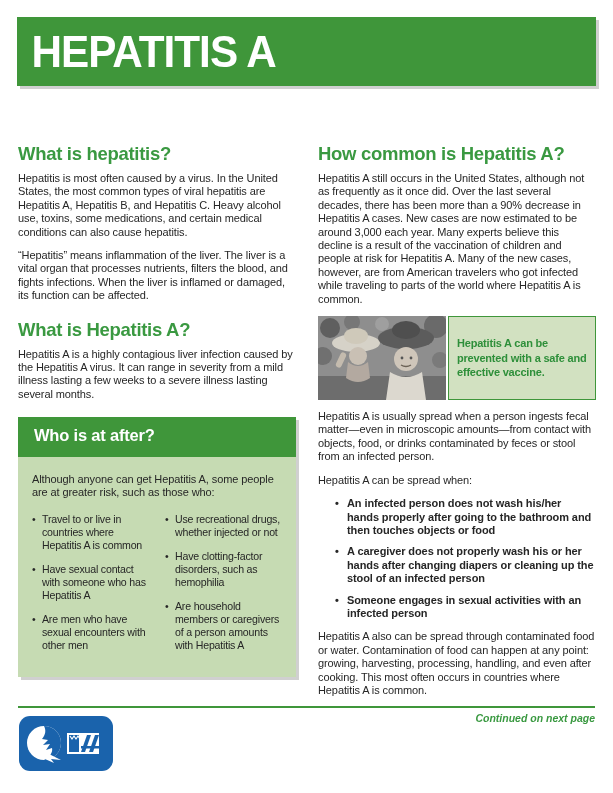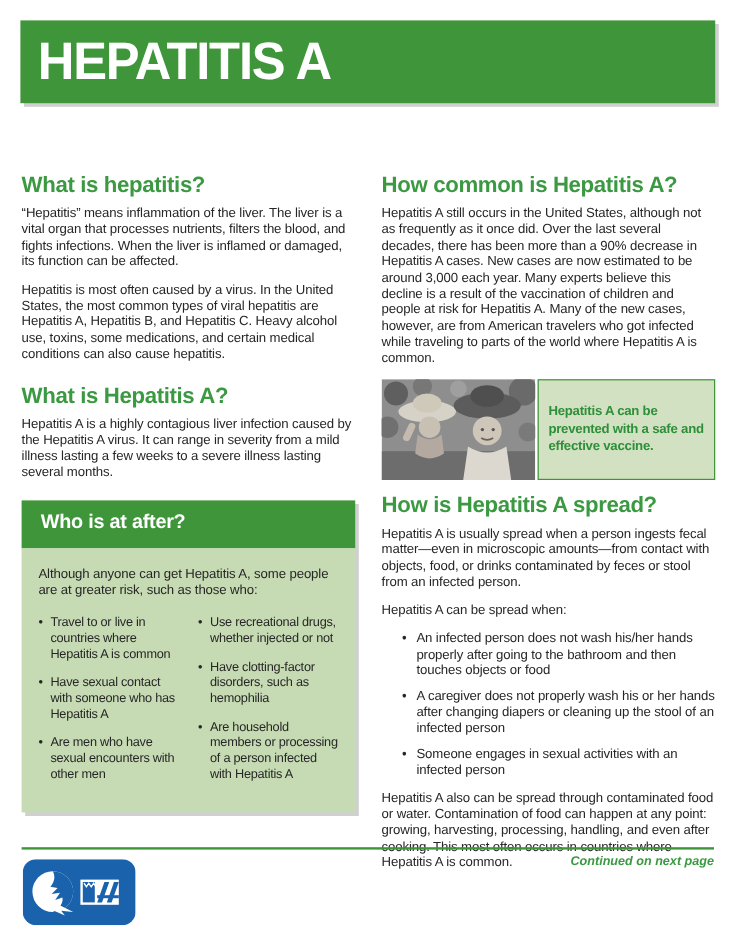--- a/index.html
+++ b/index.html
@@ -41,21 +41,21 @@
   .risk-cols li::before{content:"\2022";position:absolute;left:0;top:0;}
   
   .photo-row{display:flex;margin:2px 0 10px 0;}
   .photo-row svg.photo{display:block;flex:0 0 128px;}
   .callout{
     flex:1;margin-left:2px;background:#d2e1c1;border:1.5px solid #3f963a;
     display:flex;align-items:center;box-sizing:border-box;
   }
   .callout span{color:#2e8f3a;font-weight:700;font-size:11px;line-height:14.5px;letter-spacing:-0.2px;padding:6px 8px;}
   
-  .spread-list{margin:2px 0 10px 0;padding:0 0 0 17px;list-style:none;}
+  .spread-list{margin:2px 0 10px 0;padding:0 0 0 17px;list-style:none;font-weight:bold;}
   .spread-list li{position:relative;padding-left:12px;margin-bottom:8px;}
   .spread-list li::before{content:"\2022";position:absolute;left:0;top:0;}
   .list-intro{margin-bottom:6px;}
   
   .rule{position:absolute;left:18px;width:577px;top:706px;height:1.5px;background:#3f963a;}
   .continued{position:absolute;right:18px;top:712px;color:#3a9941;font-size:10.5px;font-weight:700;font-style:italic;}
   .footer{position:absolute;left:19px;top:716px;display:flex;align-items:flex-start;}
   .footer svg{display:block;}
   .agency{margin-left:13px;margin-top:11px;color:#1a63ac;font-size:7.6px;font-weight:700;line-height:9.6px;letter-spacing:0;}
 </style>
@@ -63,42 +63,42 @@
 <body>
 
 <div class="page">
 
   <div class="band-dark">
     <span class="title">HEPATITIS A</span>
   </div>
 
   <div class="col col-left">
     <h2>What is hepatitis?</h2>
+    <p>Hepatitis is most often caused by a virus. In the United States, the most common types of viral hepatitis are Hepatitis A, Hepatitis B, and Hepatitis C. Heavy alcohol use, toxins, some medications, and certain medical conditions can also cause hepatitis.</p>
     <p>“Hepatitis” means inflammation of the liver. The liver is a vital organ that processes nutrients, filters the blood, and fights infections. When the liver is inflamed or damaged, its function can be affected.</p>
-    <p>Hepatitis is most often caused by a virus. In the United States, the most common types of viral hepatitis are Hepatitis A, Hepatitis B, and Hepatitis C. Heavy alcohol use, toxins, some medications, and certain medical conditions can also cause hepatitis.</p>
 
     <h2 class="mt">What is Hepatitis A?</h2>
     <p>Hepatitis A is a highly contagious liver infection caused by the Hepatitis A virus. It can range in severity from a mild illness lasting a few weeks to a severe illness lasting several months.</p>
 
     <div class="risk-box">
       <div class="risk-head">
         <span>Who is at after?</span>
       </div>
       <div class="risk-body">
         <p class="intro">Although anyone can get Hepatitis A, some people are at greater risk, such as those who:</p>
         <div class="risk-cols">
           <ul>
             <li>Travel to or live in countries where Hepatitis A is common</li>
             <li>Have sexual contact with someone who has Hepatitis A</li>
             <li>Are men who have sexual encounters with other men</li>
           </ul>
           <ul>
             <li>Use recreational drugs, whether injected or not</li>
             <li>Have clotting-factor disorders, such as hemophilia</li>
-            <li>Are household members or processing of a person infected with Hepatitis A</li>
+            <li>Are household members or caregivers of a person amounts with Hepatitis A</li>
           </ul>
         </div>
       </div>
     </div>
   </div>
 
   <div class="col col-right">
     <h2>How common is Hepatitis A?</h2>
     <p>Hepatitis A still occurs in the United States, although not as frequently as it once did. Over the last several decades, there has been more than a 90% decrease in Hepatitis A cases. New cases are now estimated to be around 3,000 each year. Many experts believe this decline is a result of the vaccination of children and people at risk for Hepatitis A. Many of the new cases, however, are from American travelers who got infected while traveling to parts of the world where Hepatitis A is common.</p>
 
@@ -125,21 +125,20 @@
         <path d="M72 56 Q88 66 104 56 L108 84 L68 84 Z" fill="#dcd8cf"></path>
         <circle cx="84" cy="42" r="1.4" fill="#555"></circle>
         <circle cx="93" cy="42" r="1.4" fill="#555"></circle>
         <path d="M83 49 Q88 52 93 49" stroke="#6b6257" stroke-width="1.4" fill="none"></path>
       </svg>
       <div class="callout">
         <span>Hepatitis A can be prevented with a safe and effective vaccine.</span>
       </div>
     </div>
 
-    <h2>How is Hepatitis A spread?</h2>
     <p>Hepatitis A is usually spread when a person ingests fecal matter—even in microscopic amounts—from contact with objects, food, or drinks contaminated by feces or stool from an infected person.</p>
     <p class="list-intro">Hepatitis A can be spread when:</p>
     <ul class="spread-list">
       <li>An infected person does not wash his/her hands properly after going to the bathroom and then touches objects or food</li>
       <li>A caregiver does not properly wash his or her hands after changing diapers or cleaning up the stool of an infected person</li>
       <li>Someone engages in sexual activities with an infected person</li>
     </ul>
     <p>Hepatitis A also can be spread through contaminated food or water. Contamination of food can happen at any point: growing, harvesting, processing, handling, and even after cooking. This most often occurs in countries where Hepatitis A is common.</p>
   </div>
 

